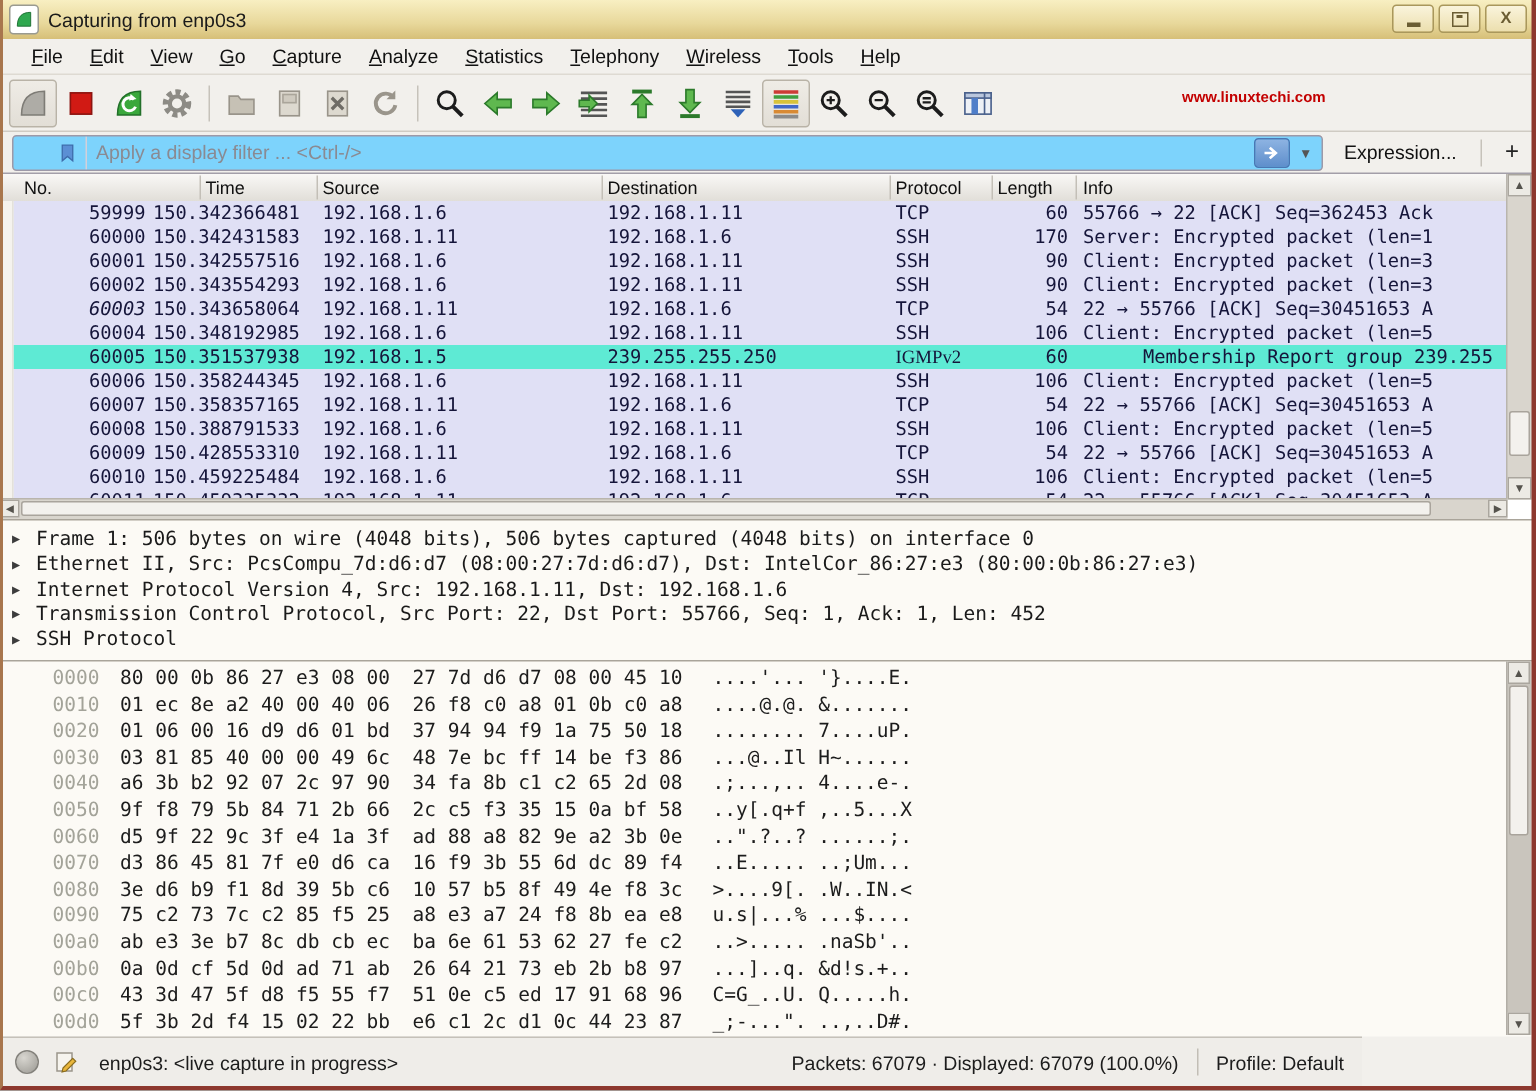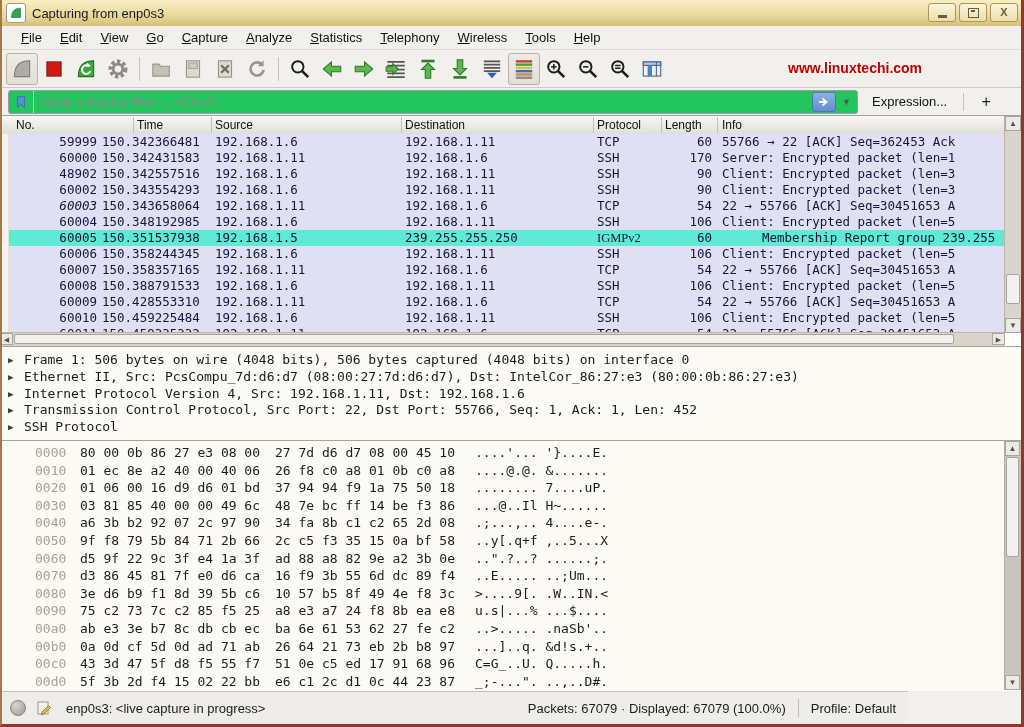--- a/index.html
+++ b/index.html
@@ -25,26 +25,26 @@
     border-bottom:1px solid #dedad2;display:flex;align-items:center;padding-left:12px;box-sizing:border-box;}
   .mitem{display:inline-block;font-size:13px;color:#111;padding:3px 9px;}
   .mitem::first-letter{text-decoration:underline;}
   
   .toolbar{position:absolute;left:0;top:50px;width:100%;height:38px;background:#f2f0ec;
     border-bottom:1px solid #cfcbc3;display:flex;align-items:center;padding-left:6px;box-sizing:border-box;}
   #tbicons{display:flex;align-items:center;}
   .tbtn{width:30px;height:30px;display:flex;align-items:center;justify-content:center;border:1px solid transparent;border-radius:3px;}
   .tbtn.frm{border:1px solid #b9b3a7;background:linear-gradient(#efece6,#e2ded6);}
   .tsep{width:1px;height:24px;background:#c6c2ba;margin:0 5px;}
-  .brand{position:absolute;left:788px;top:10px;font-size:14px;font-weight:bold;color:#c30000;}
+  .brand{position:absolute;left:788px;top:10px;font-size:10px;font-weight:bold;color:#c30000;}
   
   .filterbar{position:absolute;left:0;top:88px;width:100%;height:28px;background:#f2f0ec;
     display:flex;align-items:center;padding:0 8px;box-sizing:border-box;border-bottom:1px solid #a39fa9;}
-  .ffield{flex:0 0 848px;height:22px;background:#22c55e;border:1px solid #9d99a8;border-radius:3px;
-    display:flex;align-items:center;overflow:hidden;}
+  .ffield{flex:0 0 848px;height:22px;background:#7dd3fc;border:1px solid #9d99a8;border-radius:3px;
+    display:flex;align-items:center;overflow:hidden;padding-left:24px;}
   .fbookmark{width:24px;height:100%;border-right:1px solid #d4d0da;display:flex;align-items:center;justify-content:center;}
   .finput{flex:1;border:none;outline:none;font-size:13px;color:#444;padding:0 6px;font-family:"Liberation Sans",sans-serif;background:transparent;}
   .finput::placeholder{color:#8a8a92;}
   .fapply{width:22px;height:18px;background:linear-gradient(#8db3e2,#5f8fcc);border:1px solid #4a77b4;border-radius:3px;
     margin-right:2px;display:flex;align-items:center;justify-content:center;color:#fff;font-size:12px;line-height:1;}
   .fcaret{font-size:9px;color:#555;padding:0 6px 0 4px;}
   .fexpr{font-size:13px;color:#111;margin-left:14px;}
   .fsep{width:1px;height:18px;background:#c6c2ba;margin:0 12px 0 16px;}
   .fplus{font-size:16px;color:#222;width:20px;text-align:center;}
   
@@ -318,21 +318,21 @@
         <div class="prow">
           <span class="pcell" style="left: 8px; width: 89px; text-align: right;">60000</span>
           <span class="pcell" style="left: 102px; width: 110px; text-align: left;">150.342431583</span>
           <span class="pcell" style="left: 215px; width: 186px; text-align: left;">192.168.1.11</span>
           <span class="pcell" style="left: 405px; width: 188px; text-align: left;">192.168.1.6</span>
           <span class="pcell" style="left: 597px; width: 60px; text-align: left;">SSH</span>
           <span class="pcell" style="left: 658px; width: 54px; text-align: right;">170</span>
           <span class="pcell" style="left: 722px; width: 283px; text-align: left;">Server: Encrypted packet (len=1</span>
         </div>
         <div class="prow">
-          <span class="pcell" style="left: 8px; width: 89px; text-align: right;">48902</span>
+          <span class="pcell" style="left: 8px; width: 89px; text-align: right;">60001</span>
           <span class="pcell" style="left: 102px; width: 110px; text-align: left;">150.342557516</span>
           <span class="pcell" style="left: 215px; width: 186px; text-align: left;">192.168.1.6</span>
           <span class="pcell" style="left: 405px; width: 188px; text-align: left;">192.168.1.11</span>
           <span class="pcell" style="left: 597px; width: 60px; text-align: left;">SSH</span>
           <span class="pcell" style="left: 658px; width: 54px; text-align: right;">90</span>
           <span class="pcell" style="left: 722px; width: 283px; text-align: left;">Client: Encrypted packet (len=3</span>
         </div>
         <div class="prow">
           <span class="pcell" style="left: 8px; width: 89px; text-align: right;">60002</span>
           <span class="pcell" style="left: 102px; width: 110px; text-align: left;">150.343554293</span>

